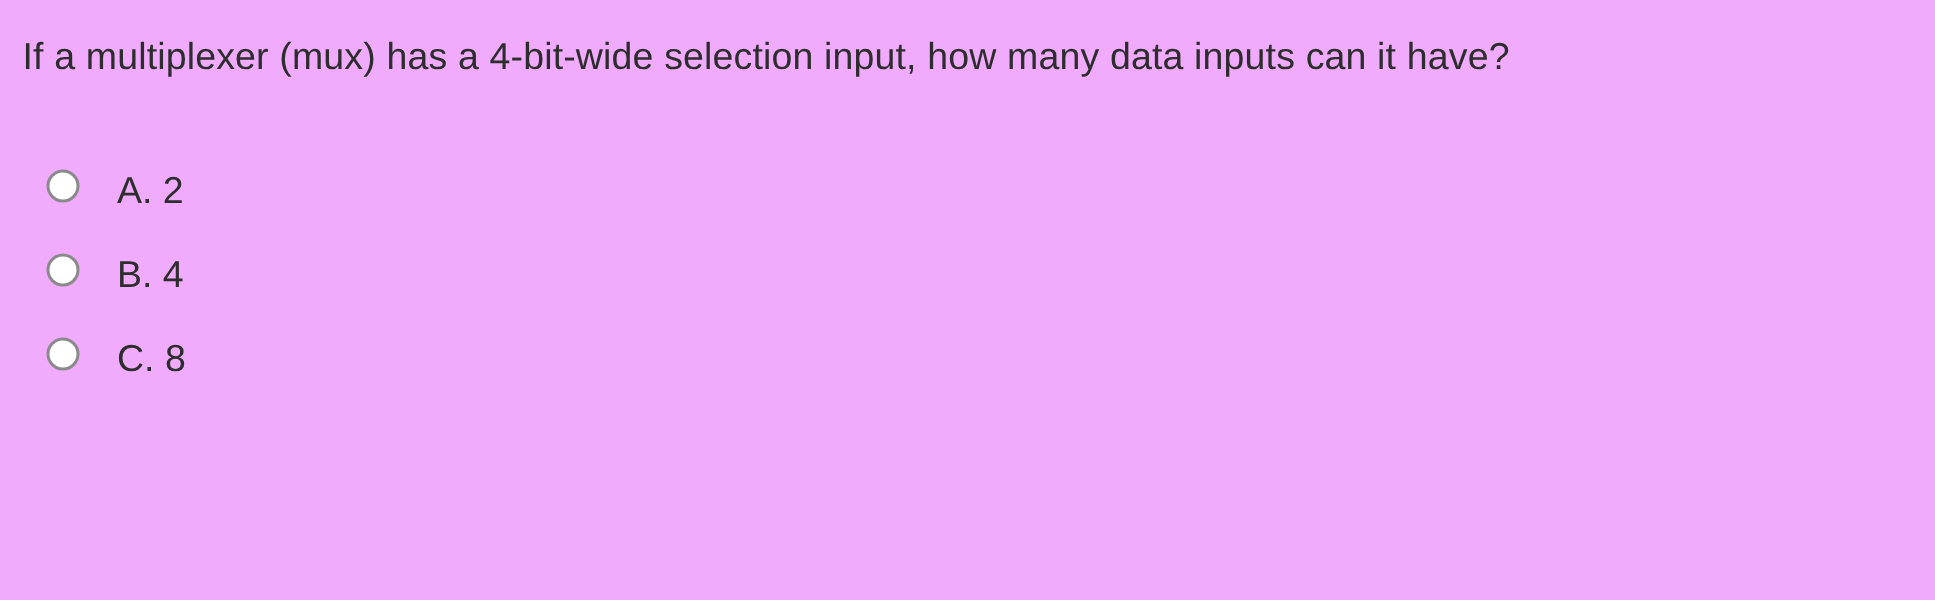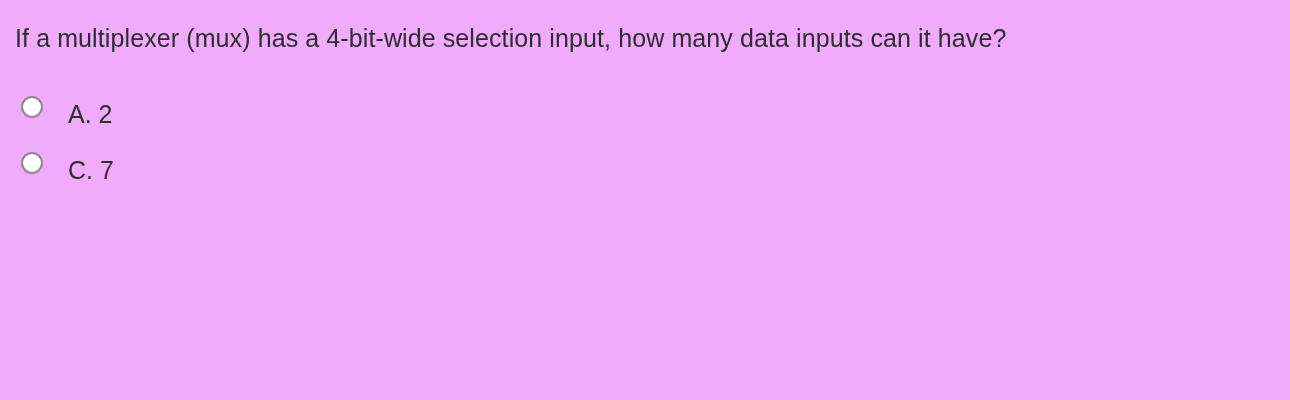--- a/index.html
+++ b/index.html
@@ -32,22 +32,22 @@
   .options {
     position: absolute;
     left: 0;
     top: 97px;
     width: 1290px;
   }
   .option-row {
     position: relative;
     height: 56px;
     display: flex;
-    align-items: flex-start;
-    padding-left: 21px;
+    align-items: center;
+    padding-left: 31px;
     box-sizing: border-box;
   }
   .radio {
     width: 18px;
     height: 18px;
     border: 2px solid #8a8a8a;
     border-radius: 50%;
     background: #ffffff;
     box-sizing: content-box;
     flex: 0 0 auto;
@@ -71,22 +71,26 @@
 
   <div class="question">If a multiplexer (mux) has a 4-bit-wide selection input, how many data inputs can it have?</div>
 
   <div class="options">
 
     <div class="option-row">
       <span class="radio"></span>
       <span class="option-label">A. 2</span>
     </div>
 
+    <div class="option-row">
+      <span class="radio"></span>
+      <span class="option-label">B. 4</span>
+    </div>
 
     <div class="option-row">
       <span class="radio"></span>
-      <span class="option-label">C. 7</span>
+      <span class="option-label">C. 8</span>
     </div>
 
 
 
   </div>
 </div>
 
 </body></html>

